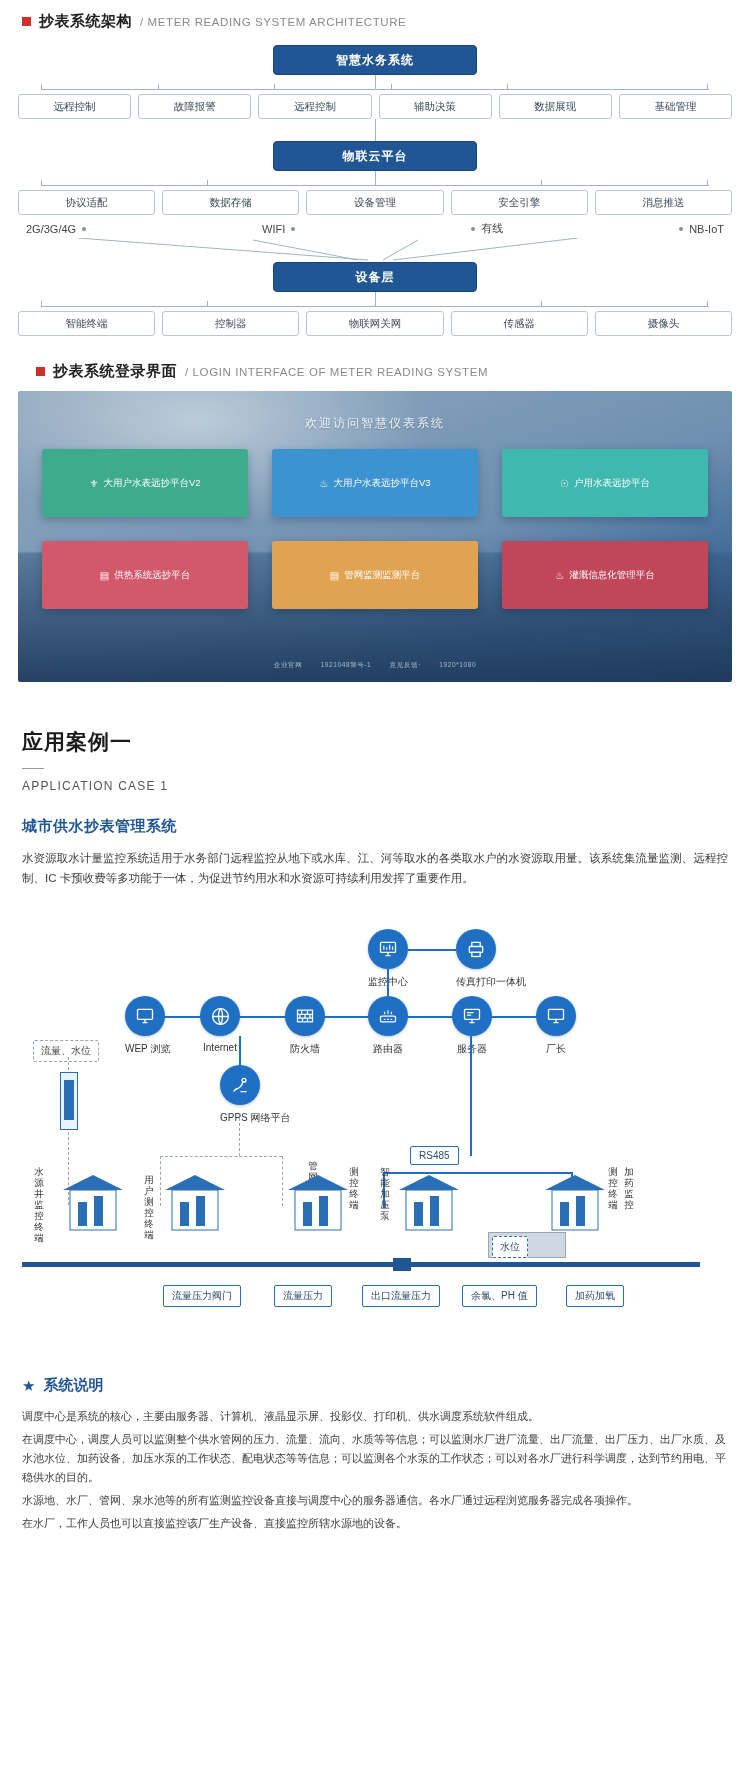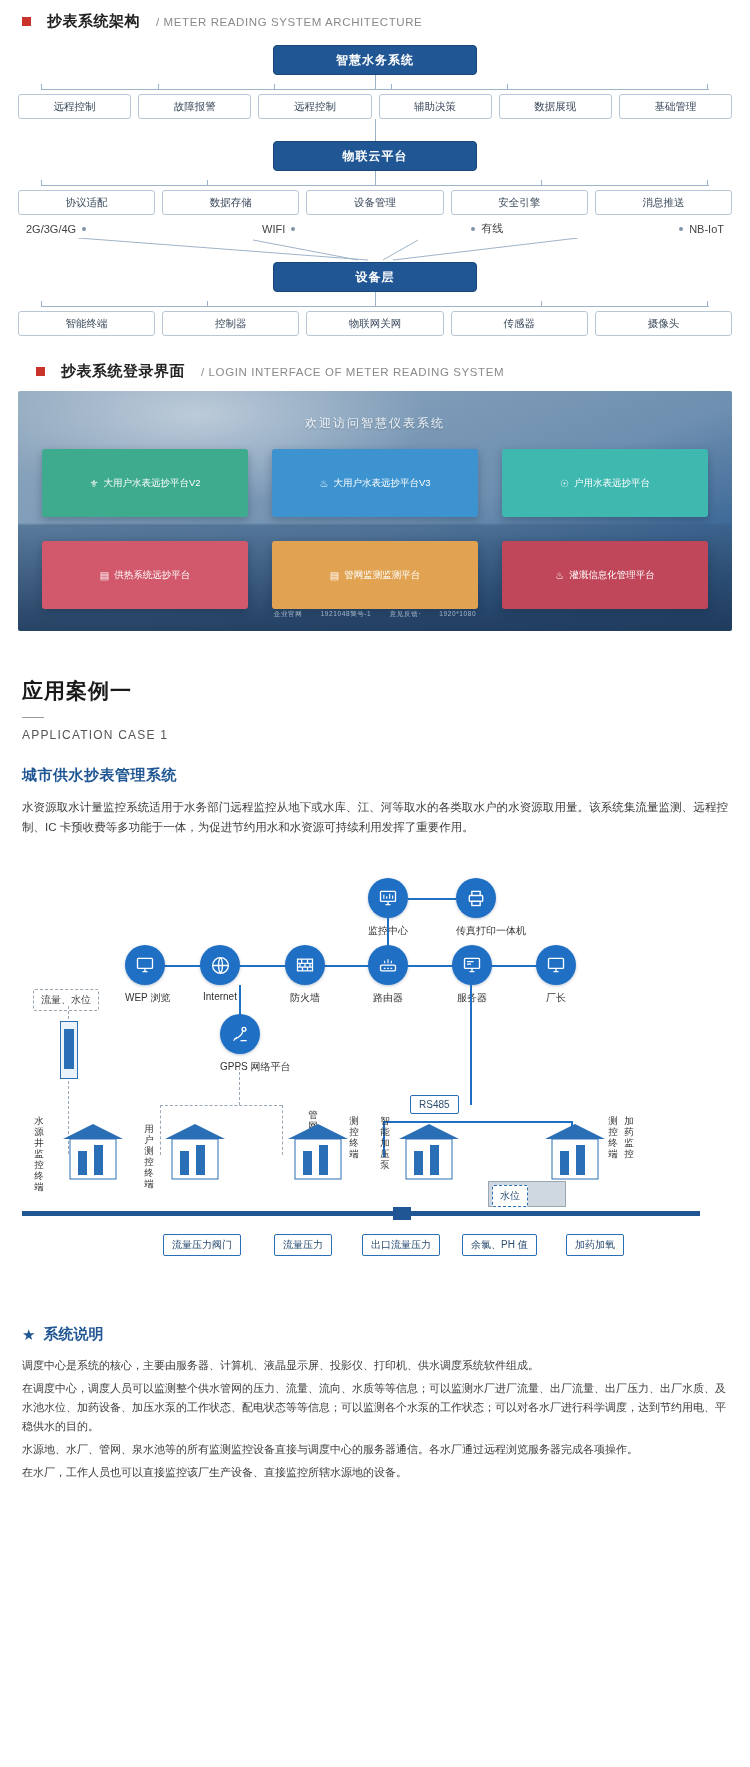--- a/index.html
+++ b/index.html
@@ -7,21 +7,21 @@
   body {
     width:750px;
     font-family: "Liberation Sans", sans-serif;
     background:#ffffff;
     color:#333;
     -webkit-font-smoothing: antialiased;
   }
   .page { width:750px; position:relative; padding-bottom:40px; }
 
   
-  .sec-head { display:flex; align-items:center; gap:16px; padding:0 22px; }
+  .sec-head { display:flex; align-items:center; gap:8px; padding:0 22px; }
   .sec-head .sq { width:9px; height:9px; background:#c9332c; flex:0 0 auto; }
   .sec-head .cn { font-size:15px; font-weight:bold; color:#222; letter-spacing:.5px; }
   .sec-head .en { font-size:11.5px; color:#8a8a8a; letter-spacing:.6px; }
 
   
   .arch { padding:14px 18px 0 18px; position:relative; }
   .arch-band { display:flex; gap:7px; }
   .arch-cell {
     flex:1;
     border:1px solid #b9c6d6;
@@ -51,21 +51,21 @@
   }
   .bracket.up .tick { top:0; bottom:50%; }
 
   .net-row { display:flex; align-items:center; justify-content:space-between; padding:6px 8px 2px 8px; }
   .net-item { display:flex; align-items:center; gap:6px; font-size:11px; color:#444; }
   .net-dot { width:4px; height:4px; border-radius:50%; background:#7f93a8; }
 
   
   .login-wrap { padding:10px 18px 0 18px; }
   .login {
-    height:240px; border-radius:2px; position:relative; overflow:hidden;
+    height:291px; border-radius:2px; position:relative; overflow:hidden;
     background:
       linear-gradient(180deg, rgba(92,126,163,.0) 0%, rgba(92,126,163,.0) 55%, rgba(58,94,133,.55) 56%, rgba(30,58,92,.9) 100%),
       linear-gradient(160deg,#8fa7bd 0%, #7f9cb8 30%, #6e8fb0 55%, #3f6a98 78%, #27496f 100%);
   }
   .login .glow {
     position:absolute; left:-10%; top:-30%; width:70%; height:80%;
     background:radial-gradient(ellipse at center, rgba(255,255,255,.45), rgba(255,255,255,0) 65%);
   }
   .login .welcome {
     position:absolute; left:0; right:0; top:24px; text-align:center;

